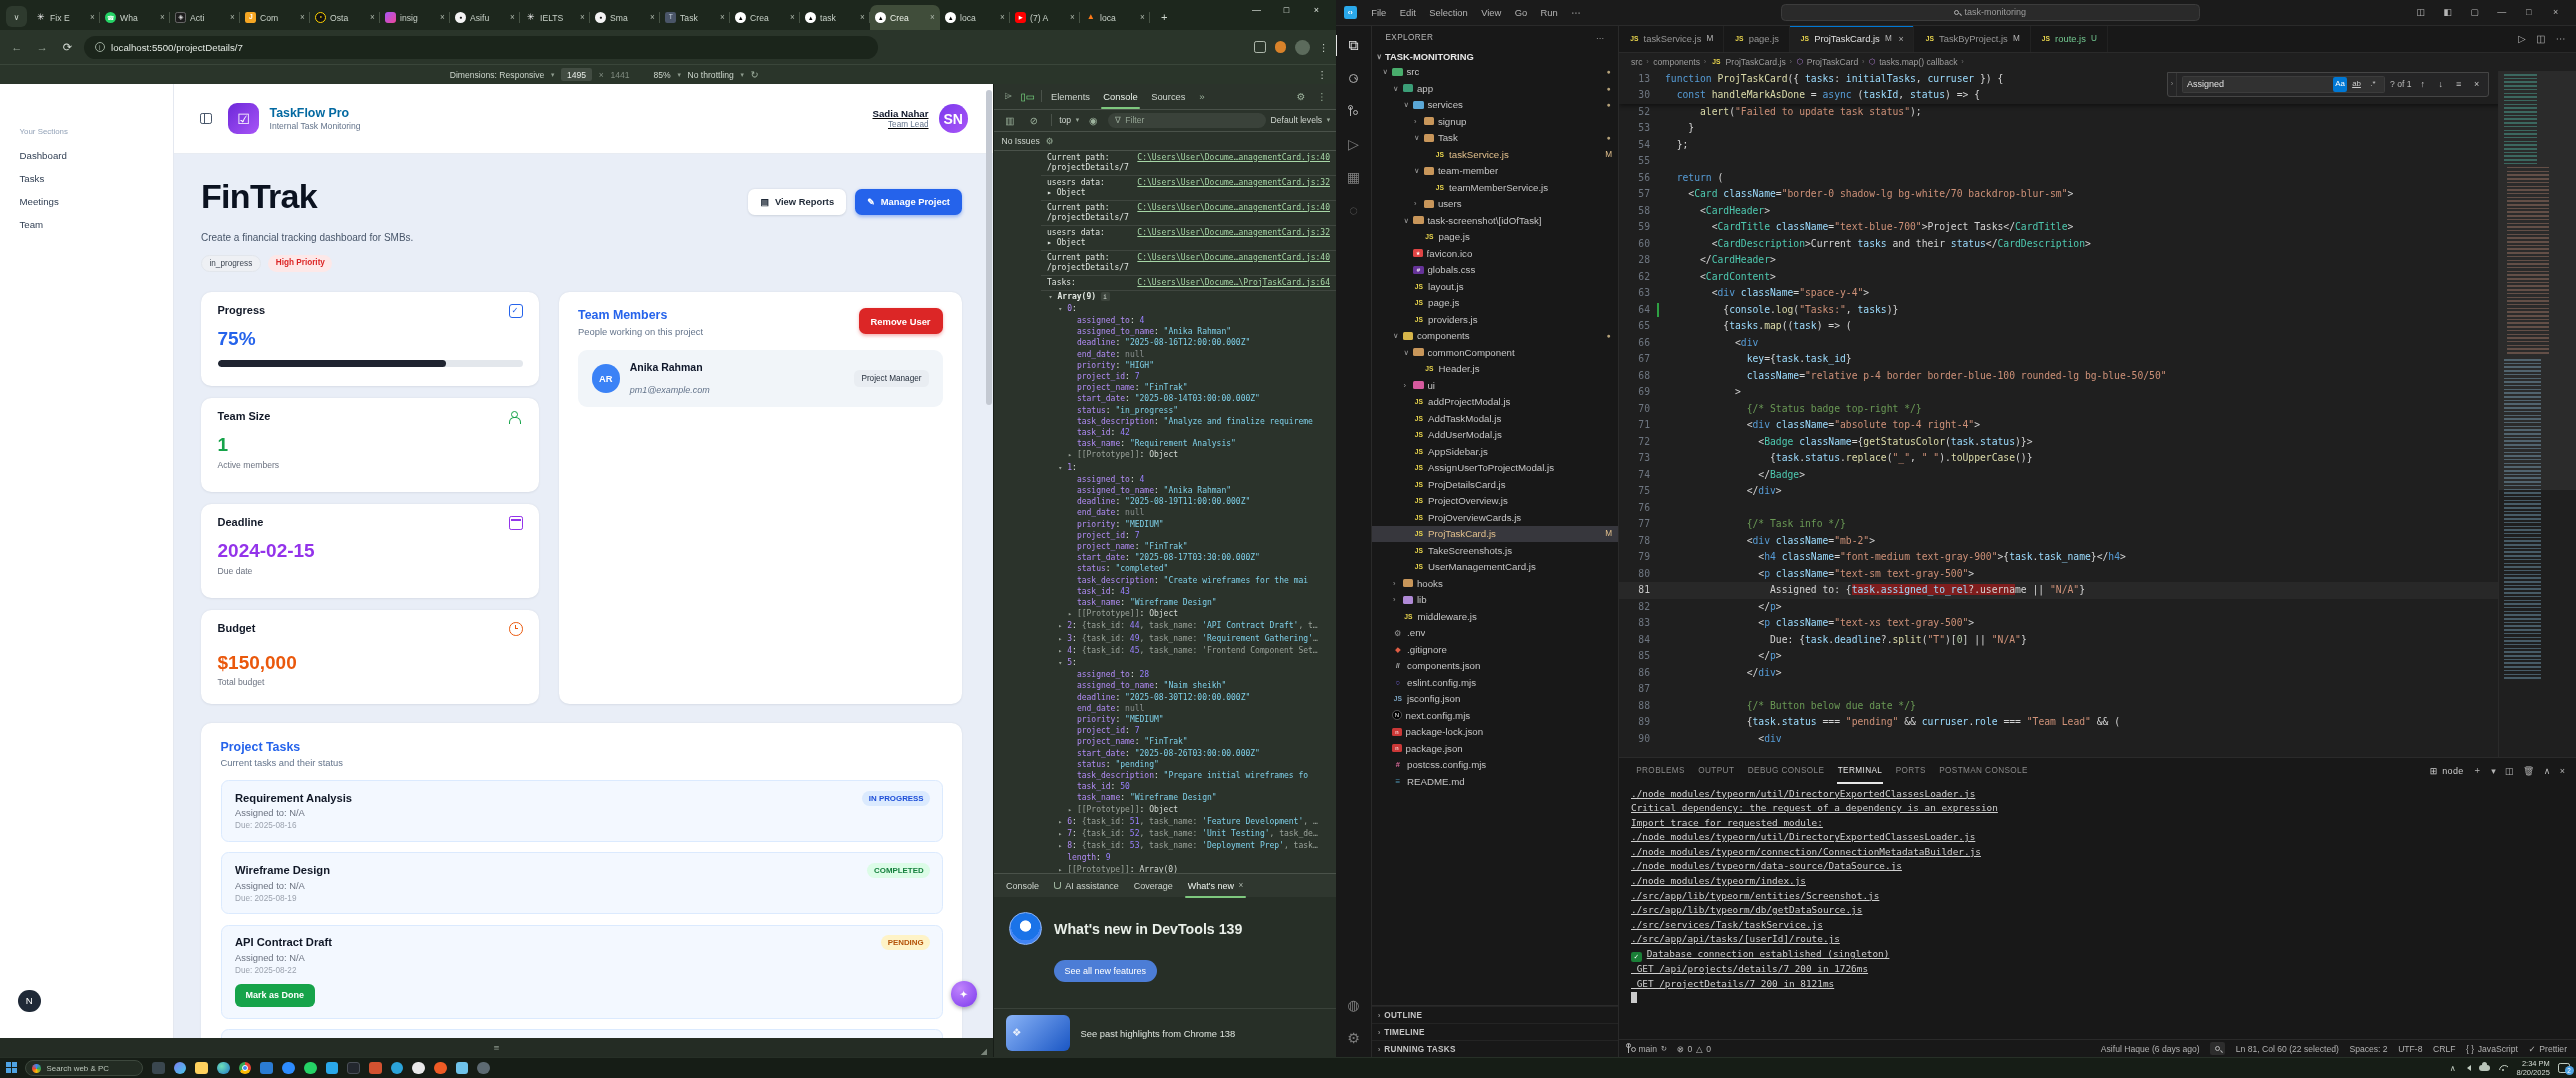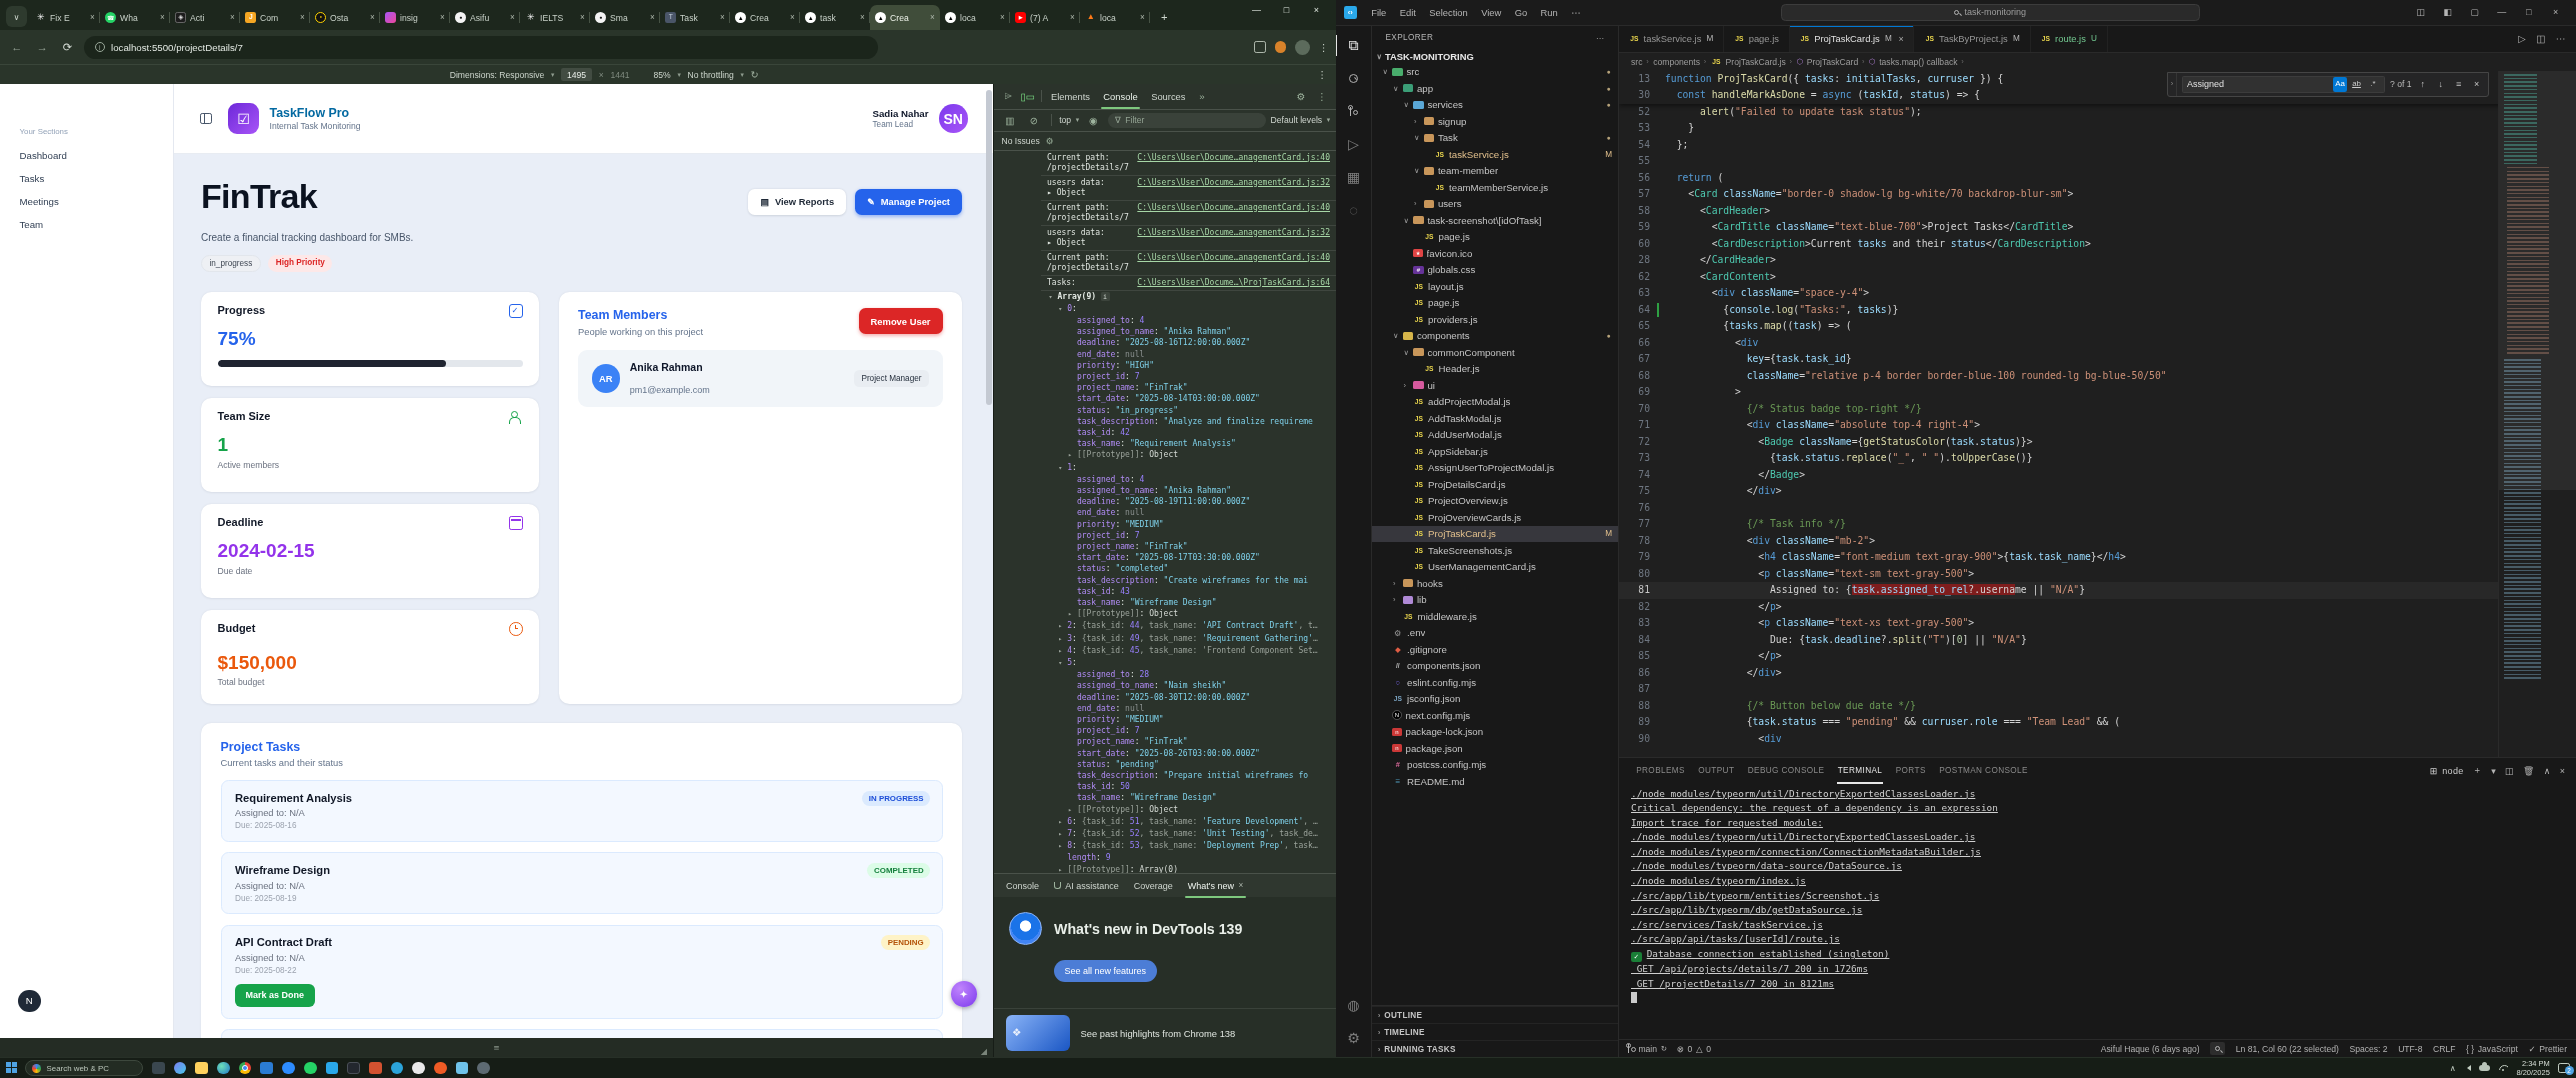--- a/index.html
+++ b/index.html
@@ -63,21 +63,21 @@
   .side-item { font-size:9.7px; color:#334155; padding:6px 19.5px; }
   .side-avatar { position:absolute; left:18px; bottom:25.5px; width:22.5px; height:22.5px; border-radius:50%; background:#1f2937; color:#fff; font-size:9.7px; display:flex; align-items:center; justify-content:center; }
 
   .page-main { flex:1; display:flex; flex-direction:column; min-width:0; }
   .app-header { height:70px; background:#fff; border-bottom:0.7px solid #e8ecf2; display:flex; align-items:center; padding:0 25.5px; gap:10.5px; flex:0 0 auto; }
   .collapse-ic { width:12px; height:10.5px; border:1.1px solid #475569; border-radius:2.2px; position:relative; margin-right:6px; }
   .collapse-ic::before { content:""; position:absolute; left:3px; top:0; bottom:0; width:1.1px; background:#475569; }
   .app-logo { width:31px; height:31px; border-radius:9px; background:linear-gradient(135deg,#6d28d9,#a855f7); color:#fff; display:flex; align-items:center; justify-content:center; font-size:14.2px; }
   .app-name { font-size:12.4px; font-weight:bold; color:#0369a1; }
   .app-sub { font-size:8.6px; color:#64748b; margin-top:1.5px; }
-  .hdr-user { margin-left:auto; text-align:left; }
+  .hdr-user { margin-left:auto; text-align:right;text-decoration:underline; }
   .hdr-user-name { font-size:9.7px; font-weight:bold; color:#0f172a; }
   .hdr-user-role { font-size:8.2px; color:#64748b; margin-top:1.5px; }
   .hdr-avatar { width:28.5px; height:28.5px; border-radius:50%; background:linear-gradient(135deg,#7c3aed,#a855f7); color:#fff; font-size:14px; font-weight:bold; display:flex; align-items:center; justify-content:center; }
 
   .page-content { flex:1; padding:22.5px 31px 0 27px; overflow:hidden; }
   .hero { display:flex; align-items:flex-start; }
   .hero-title { font-size:34px; font-weight:bold; color:#0b1220; letter-spacing:-0.7px; }
   .hero-desc { font-size:10px; color:#475569; margin-top:16.5px; }
   .hero-badges { display:flex; gap:7.5px; margin-top:12px; }
   .badge { font-size:8.2px; font-weight:bold; padding:3px 7.5px; border-radius:9px; }
@@ -113,21 +113,21 @@
   .si-clock::after { content:""; position:absolute; left:4.5px; top:4.5px; width:3px; height:1.5px; background:#ea580c; }
 
   .team-card { padding:16.5px 19.5px; }
   .team-head { display:flex; align-items:flex-start; }
   .team-title { font-size:12.4px; font-weight:bold; color:#2563eb; }
   .team-sub { font-size:9.4px; color:#64748b; margin-top:3.7px; }
   .btn-danger { margin-left:auto; background:#dc2626; color:#fff; font-size:9.4px; font-weight:bold; padding:7.5px 12px; border-radius:6.7px; box-shadow:0 1.5px 3.7px rgba(220,38,38,.35); }
   .member { margin-top:13.5px; background:#f1f5f9; border-radius:9px; padding:11.2px 13.5px; display:flex; align-items:center; gap:9.7px; }
   .member-avatar { width:28.5px; height:28.5px; border-radius:50%; background:#3b82f6; color:#fff; font-size:9.4px; font-weight:bold; display:flex; align-items:center; justify-content:center; }
   .member-name { font-size:10.5px; font-weight:bold; color:#0f172a; }
-  .member-email { font-size:9px; color:#64748b; margin-top:12px; }
+  .member-email { font-size:9px; color:#64748b; margin-top:12px;font-style:italic; }
   .member-role { margin-left:auto; font-size:8.2px; color:#1f2937; background:#e9edf2; padding:3.7px 7.5px; border-radius:5.2px; }
 
   .tasks-card { grid-column:1 / 3; padding:16.5px 19.5px 19.5px; margin-bottom:-6px; }
   .task-item { position:relative; margin-top:10.5px; background:#f3f8ff; border:0.7px solid #dbeafe; border-radius:7.5px; padding:10.5px 13.5px; }
   .task-item:first-of-type { margin-top:12px; }
   .task-name { font-size:11.2px; font-weight:bold; color:#111827; }
   .task-assigned { font-size:9.4px; color:#6b7280; margin-top:3.7px; }
   .task-due { font-size:8.2px; color:#9ca3af; margin-top:3px; }
   .status-badge { position:absolute; top:9.7px; right:11.2px; font-size:7.9px; font-weight:bold; padding:3px 6.7px; border-radius:8.2px; }
   .sb-blue { background:#dbeafe; color:#1d4ed8; }

